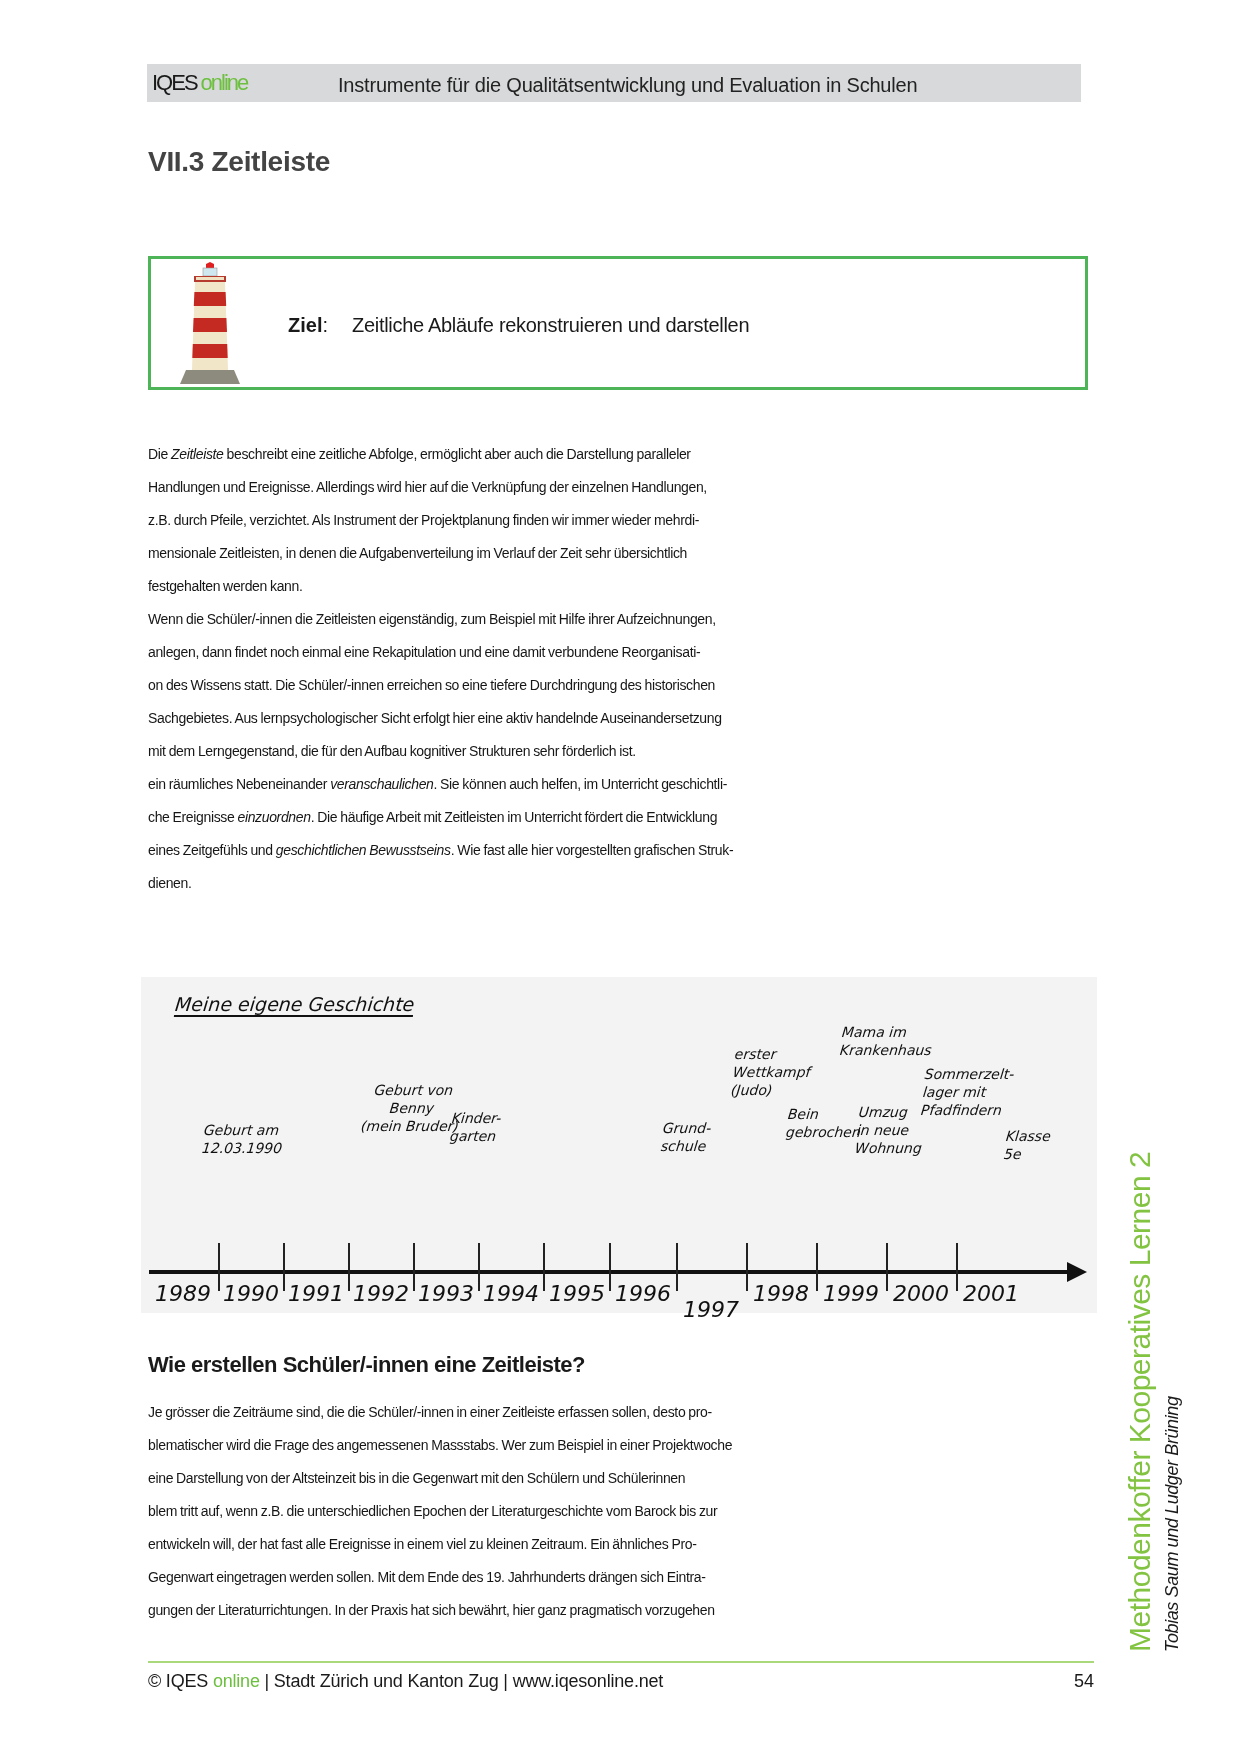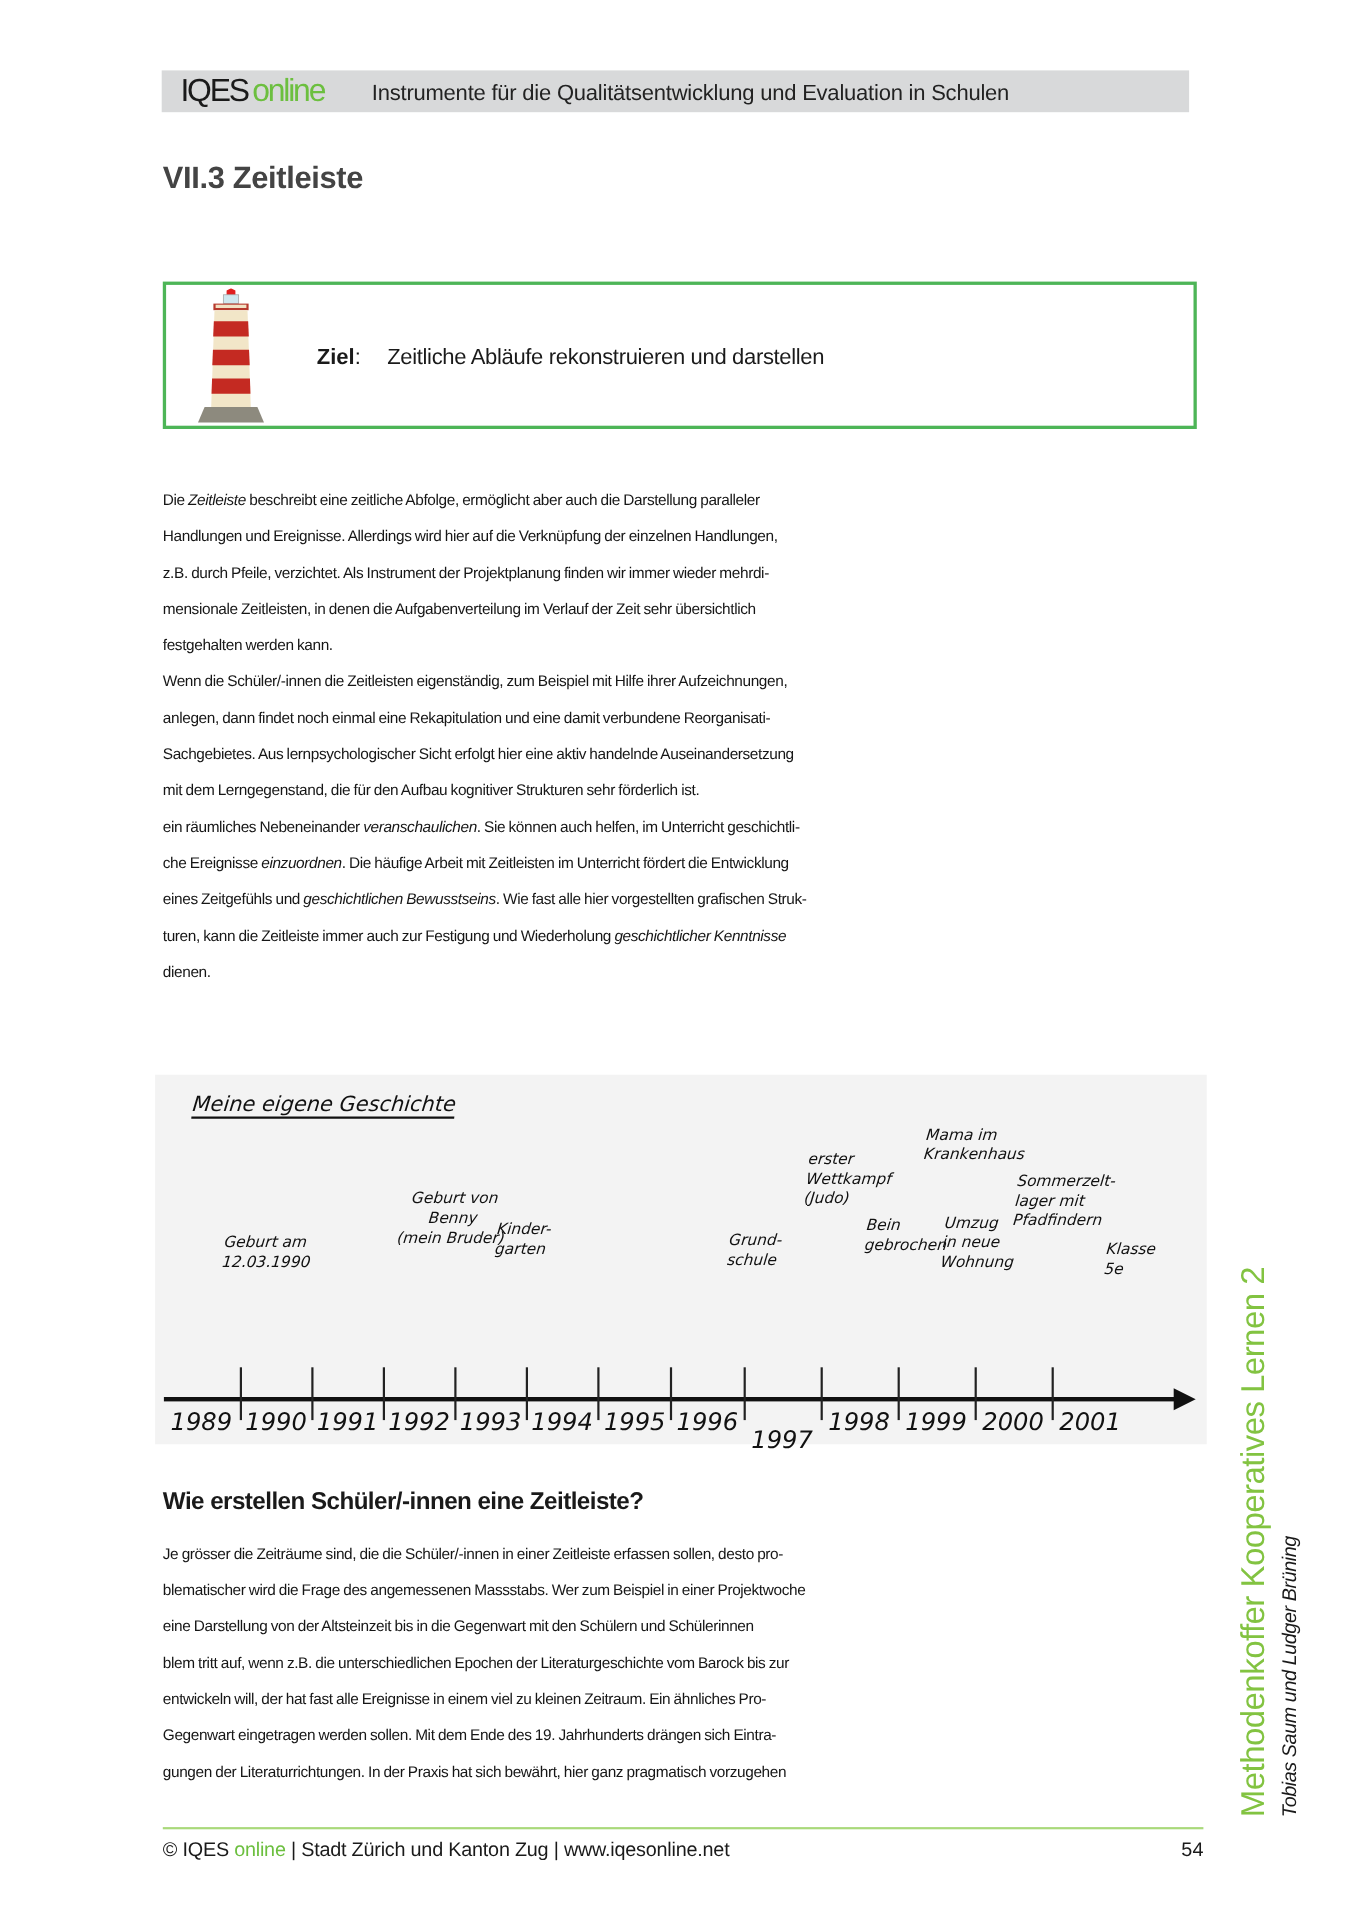--- a/index.html
+++ b/index.html
@@ -2,21 +2,21 @@
 <html><head>
 <meta charset="utf-8">
 <style>
   html, body { margin:0; padding:0; background:#ffffff; }
   body { width:1240px; height:1754px; position:relative; overflow:hidden;
          font-family:"Liberation Sans", sans-serif; color:#1a1a1a; }
   .abs { position:absolute; }
 
   
   .header-band { left:147px; top:64px; width:934px; height:38px; background:#d8d9da; }
-  .logo { left:152px; top:66px; font-size:29px; letter-spacing:-2px; line-height:34px; white-space:nowrap;margin-left:12px; }
+  .logo { left:152px; top:66px; font-size:22px; letter-spacing:-2px; line-height:34px; white-space:nowrap; }
   .logo .iqes { color:#1a1a1a; }
   .logo .online { color:#6cbf3f; margin-left:4px; }
   .header-title { left:338px; top:73px; font-size:20px; color:#222; line-height:24px; white-space:nowrap; letter-spacing:-0.2px; }
 
   .page-title { left:148px; top:146px; font-size:28px; font-weight:bold; color:#444; white-space:nowrap; letter-spacing:-0.3px; }
 
   
   .goal-box { left:148px; top:256px; width:940px; height:134px; border:3px solid #4db557; box-sizing:border-box; }
   .goal-label { left:288px; top:314px; font-size:20px; font-weight:bold; white-space:nowrap; }
   .goal-colon { font-weight:normal; }
@@ -83,26 +83,26 @@
 <div class="abs goal-text">Zeitliche Abläufe rekonstruieren und darstellen</div>
 
 <div class="abs body-text p1">
   <span class="ln"><span>Die </span><i>Zeitleiste</i><span> beschreibt eine zeitliche Abfolge, ermöglicht aber auch die Darstellung paralleler</span></span>
   <span class="ln">Handlungen und Ereignisse. Allerdings wird hier auf die Verknüpfung der einzelnen Handlungen,</span>
   <span class="ln">z.B. durch Pfeile, verzichtet. Als Instrument der Projektplanung finden wir immer wieder mehrdi-</span>
   <span class="ln">mensionale Zeitleisten, in denen die Aufgabenverteilung im Verlauf der Zeit sehr übersichtlich</span>
   <span class="ln">festgehalten werden kann.</span>
   <span class="ln">Wenn die Schüler/-innen die Zeitleisten eigenständig, zum Beispiel mit Hilfe ihrer Aufzeichnungen,</span>
   <span class="ln">anlegen, dann findet noch einmal eine Rekapitulation und eine damit verbundene Reorganisati-</span>
+  <span class="ln">on des Wissens statt. Die Schüler/-innen erreichen so eine tiefere Durchdringung des historischen</span>
   <span class="ln">Sachgebietes. Aus lernpsychologischer Sicht erfolgt hier eine aktiv handelnde Auseinandersetzung</span>
   <span class="ln">mit dem Lerngegenstand, die für den Aufbau kognitiver Strukturen sehr förderlich ist.</span>
   <span class="ln"><span>ein räumliches Nebeneinander </span><i>veranschaulichen</i><span>. Sie können auch helfen, im Unterricht geschichtli-</span></span>
   <span class="ln"><span>che Ereignisse </span><i>einzuordnen</i><span>. Die häufige Arbeit mit Zeitleisten im Unterricht fördert die Entwicklung</span></span>
   <span class="ln"><span>eines Zeitgefühls und </span><i>geschichtlichen Bewusstseins</i><span>. Wie fast alle hier vorgestellten grafischen Struk-</span></span>
-  <span class="ln"><span>turen, kann die Zeitleiste immer auch zur Festigung und Wiederholung </span><i>geschichtlicher Kenntnisse</i></span>
   <span class="ln">dienen.</span>
 </div>
 
 <div class="abs figure">
   <div class="hw hw-title" style="left:34px;top:18px;">Meine eigene Geschichte</div>
 
   <div class="hw" style="left:62px;top:144px;">
       <div>Geburt am</div>
       <div>12.03.1990</div>
     </div>

